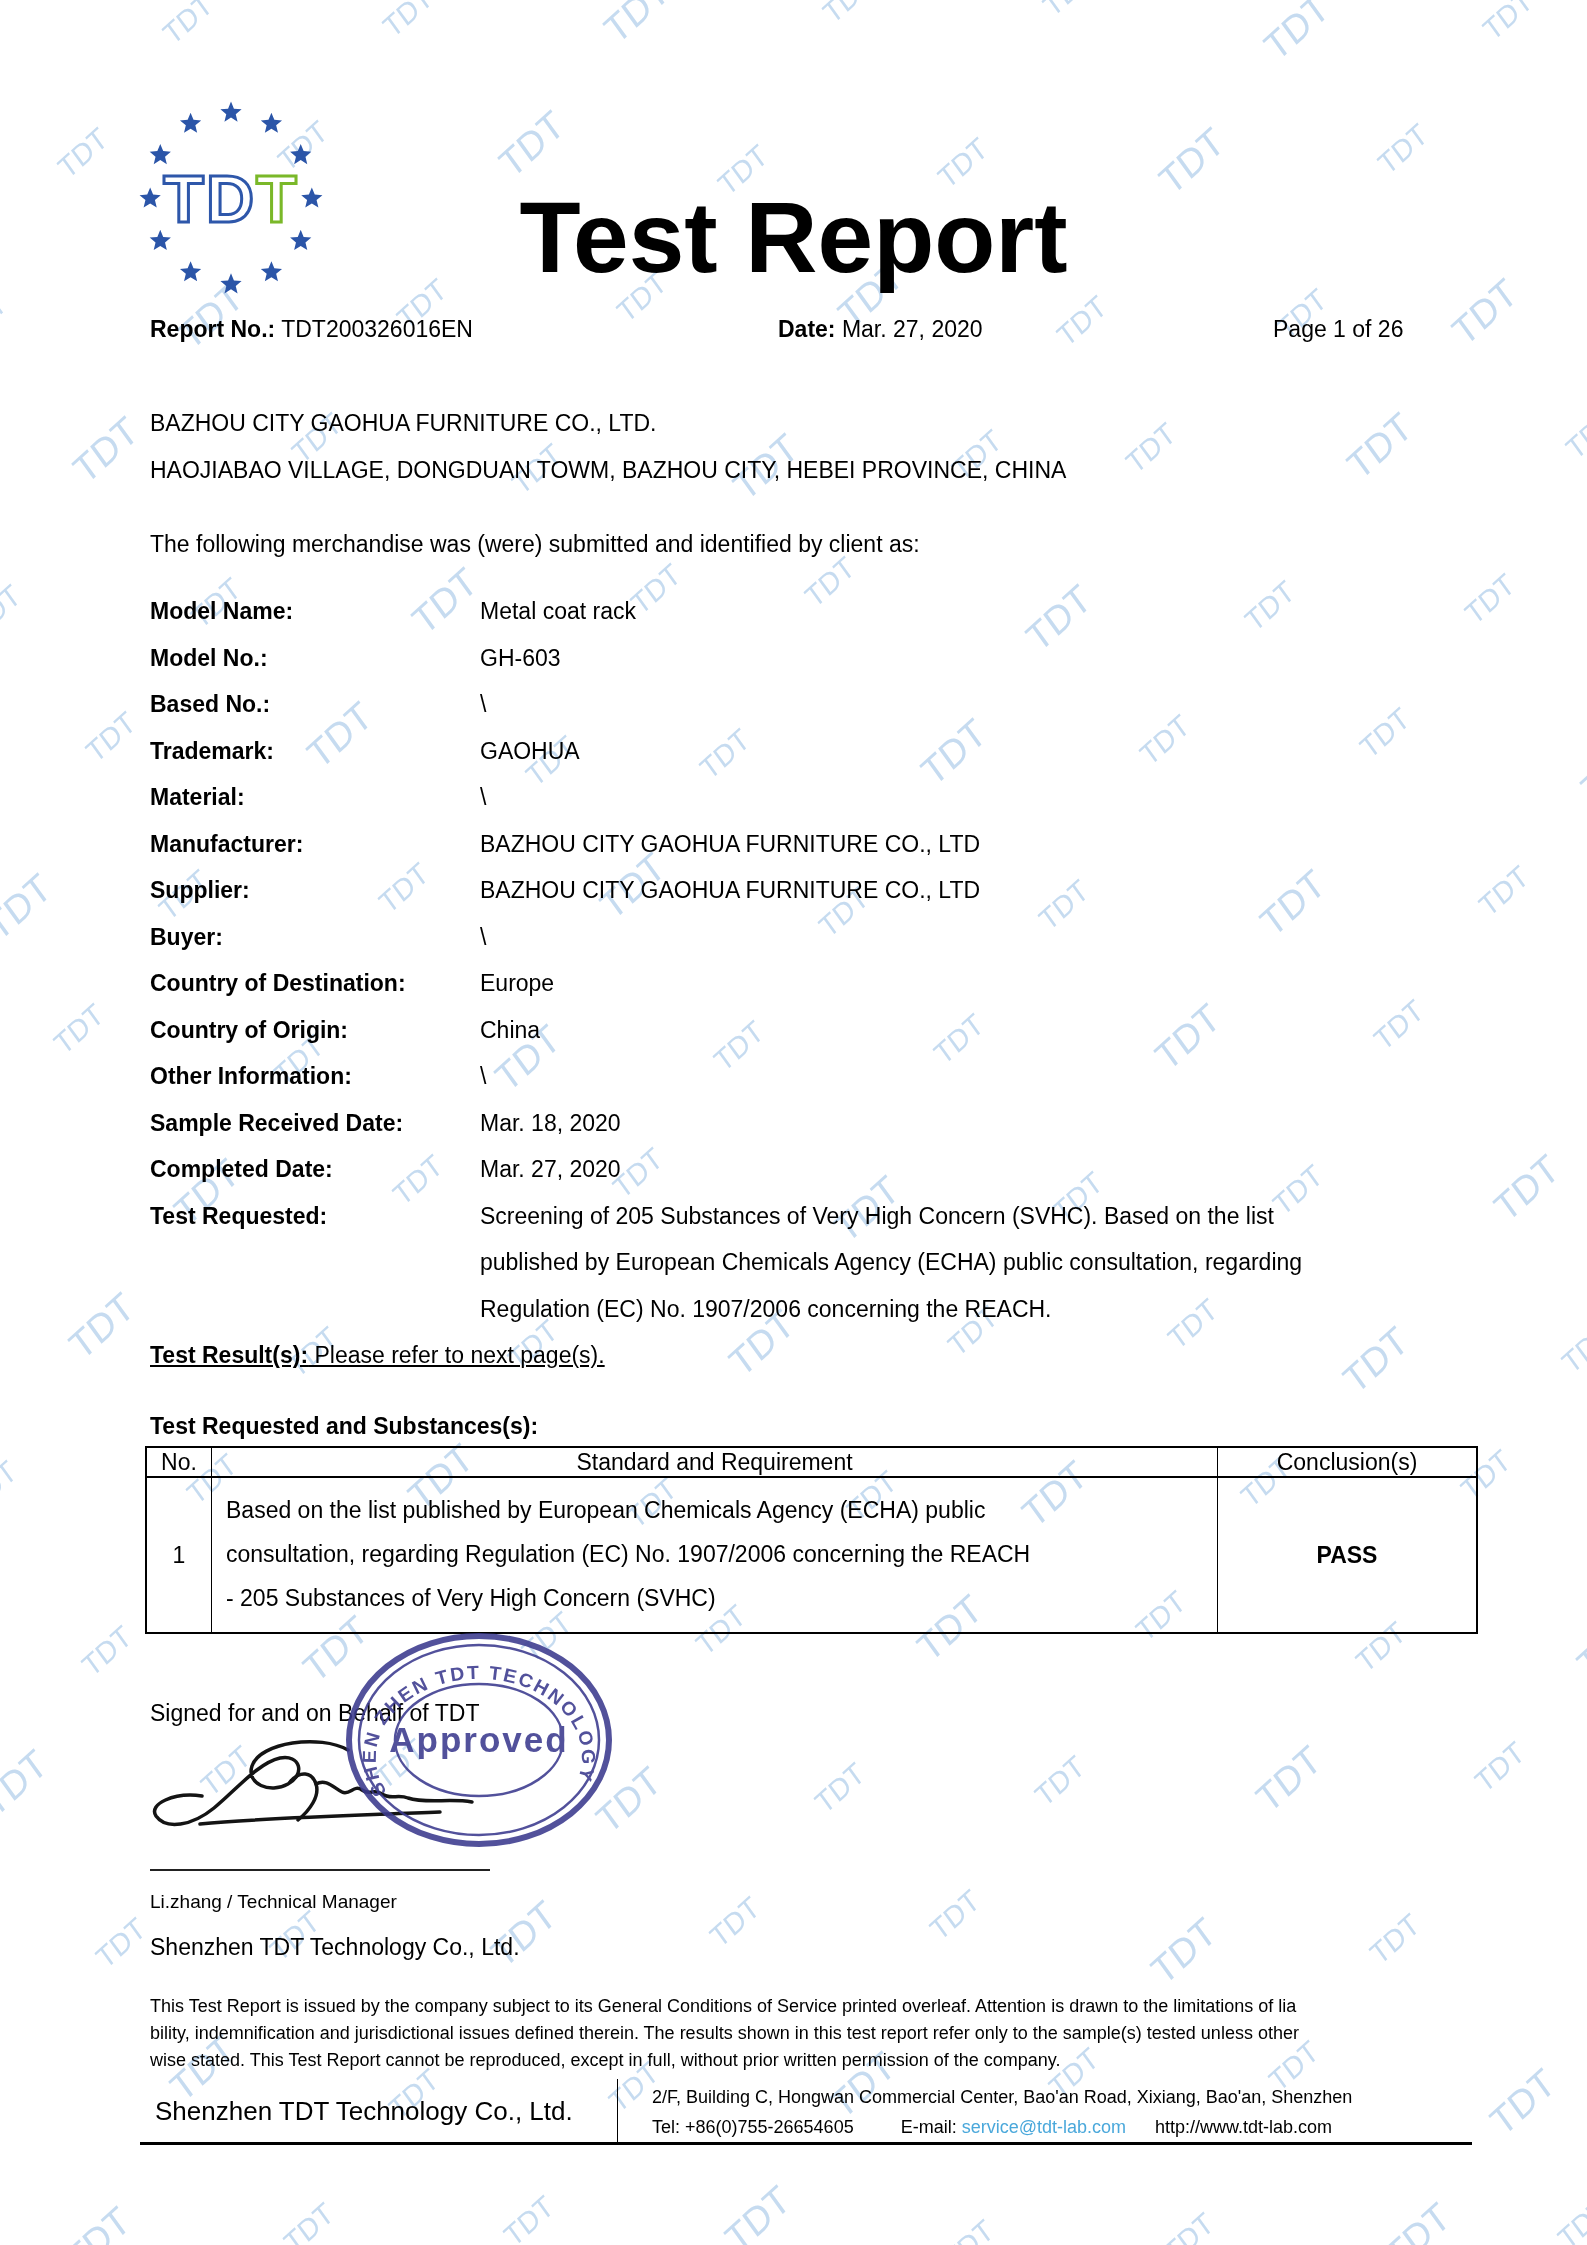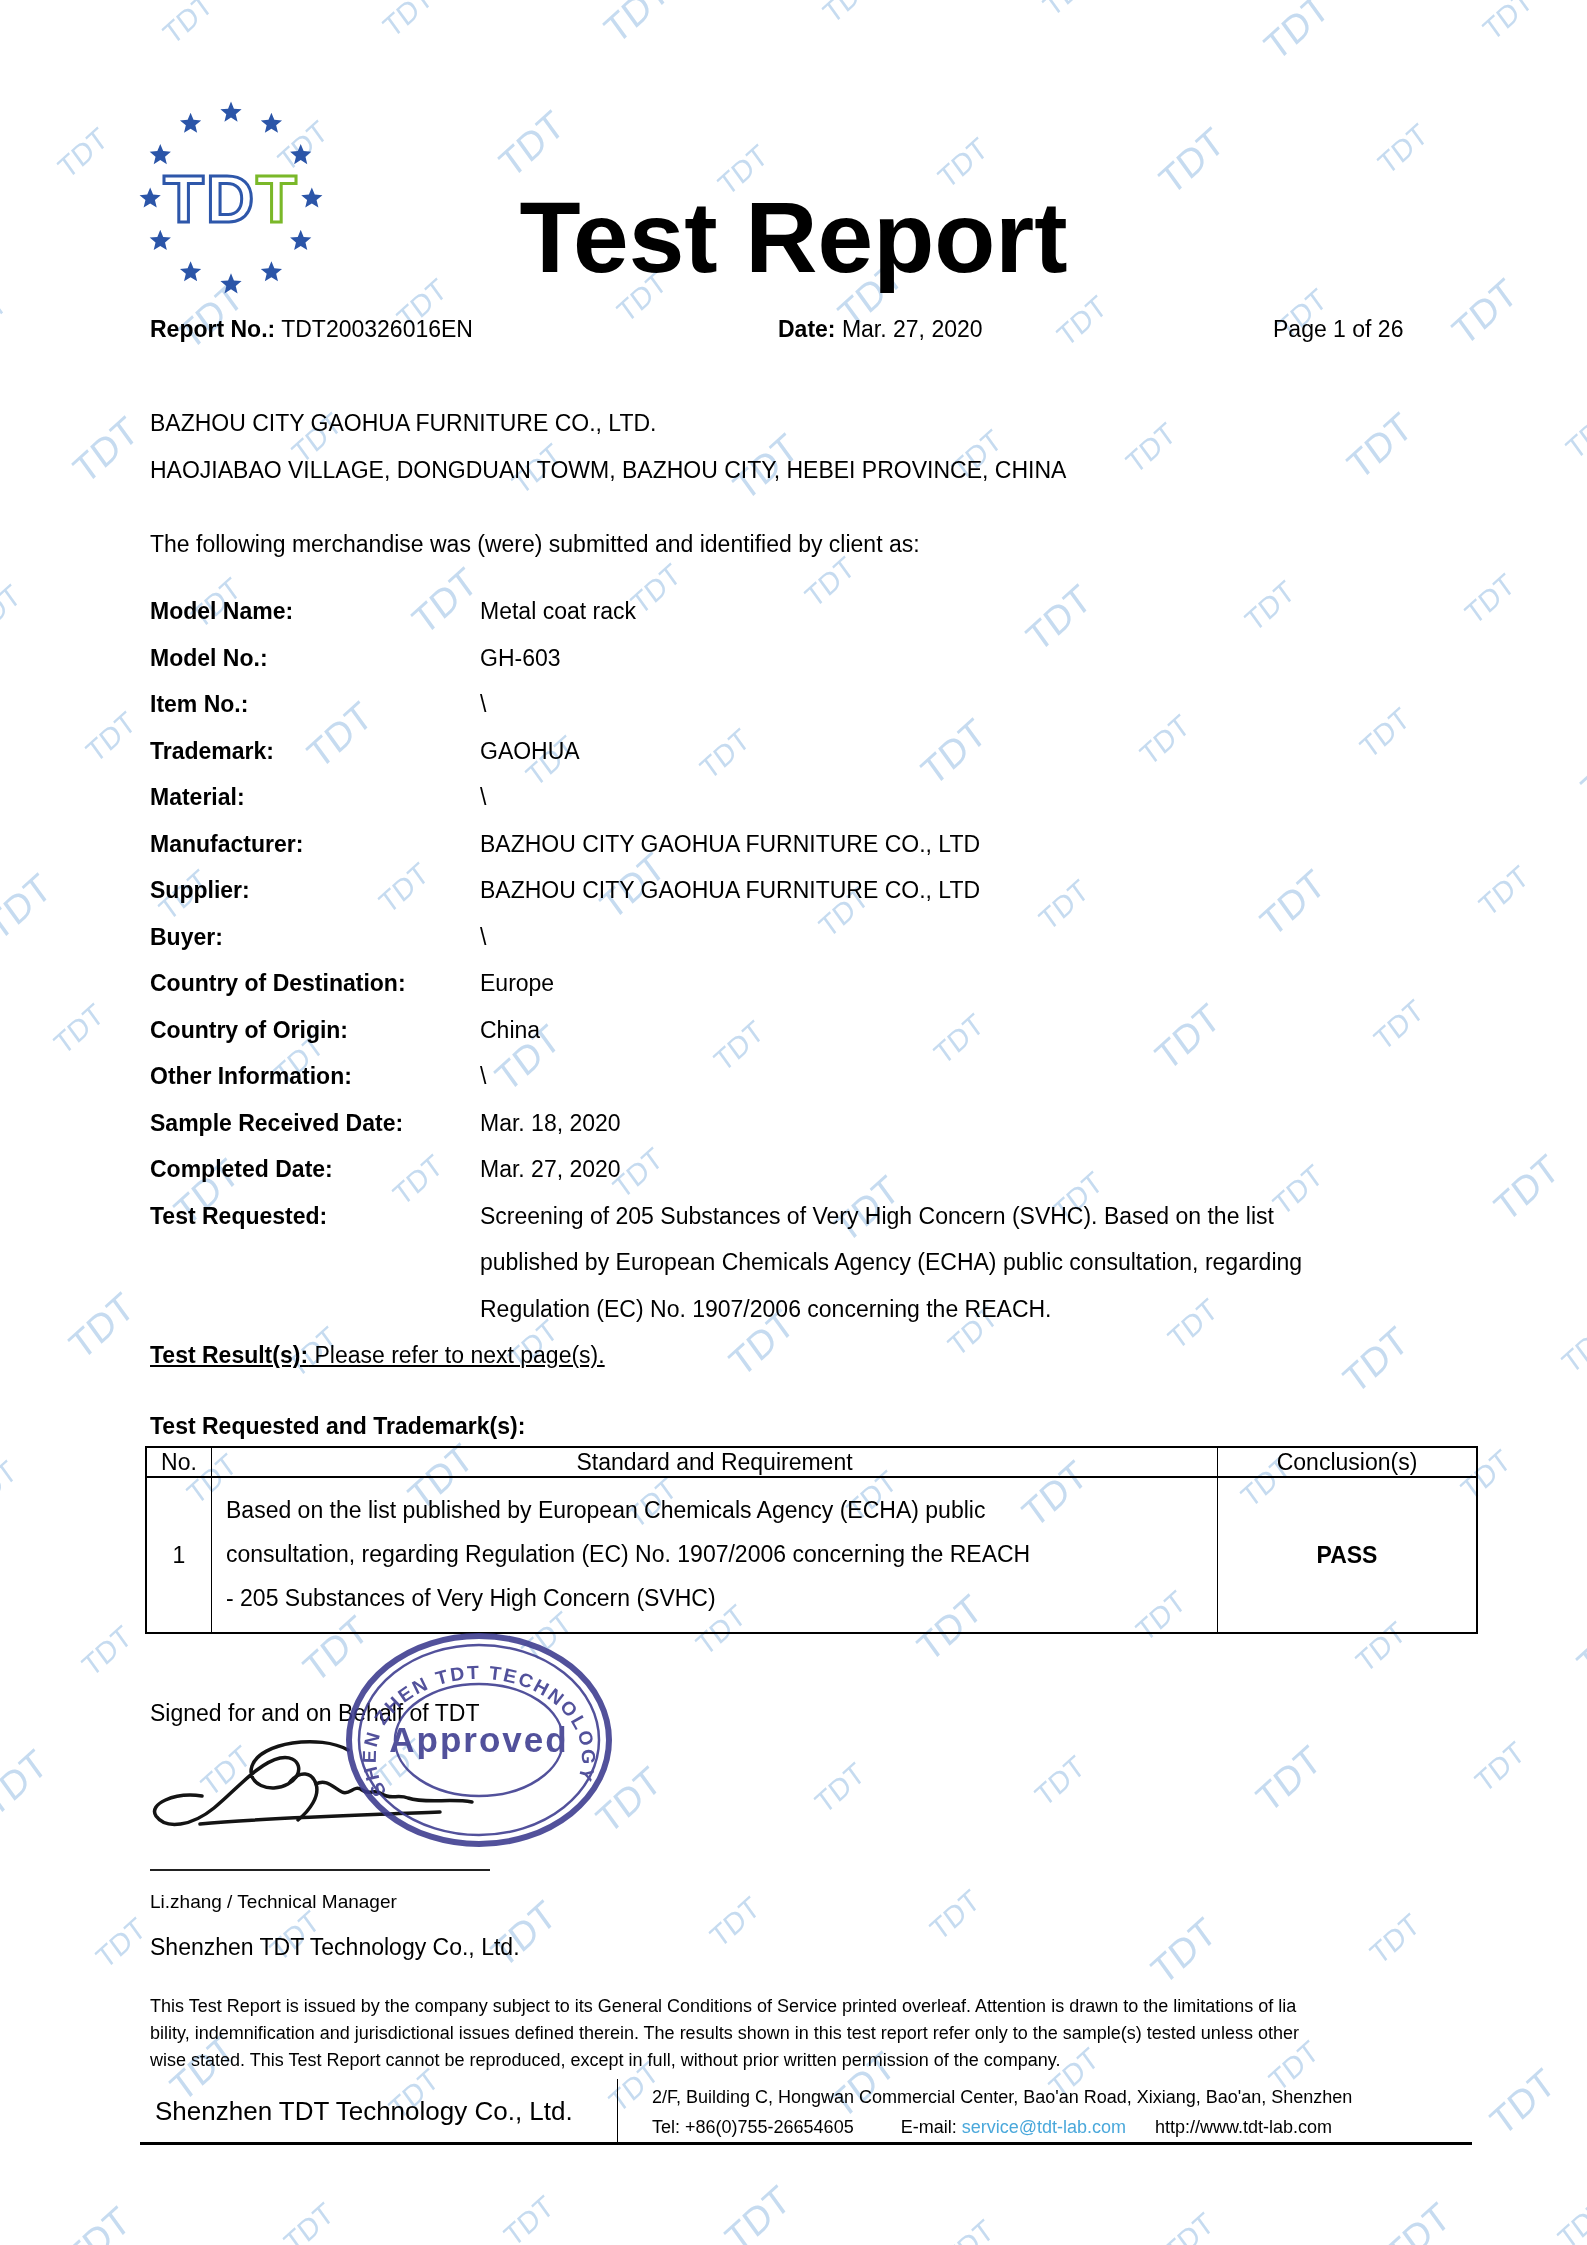--- a/index.html
+++ b/index.html
@@ -238,21 +238,21 @@
   <div class="abs" id="fields">
     <div class="field-row">
         <div class="field-label">Model Name:</div>
         <div class="field-value">Metal coat rack</div>
       </div>
     <div class="field-row">
         <div class="field-label">Model No.:</div>
         <div class="field-value">GH-603</div>
       </div>
     <div class="field-row">
-        <div class="field-label">Item No.:</div>
+        <div class="field-label">Based No.:</div>
         <div class="field-value">\</div>
       </div>
     <div class="field-row">
         <div class="field-label">Trademark:</div>
         <div class="field-value">GAOHUA</div>
       </div>
     <div class="field-row">
         <div class="field-label">Material:</div>
         <div class="field-value">\</div>
       </div>
@@ -291,21 +291,21 @@
     <div class="field-row">
         <div class="field-label">Test Requested:</div>
         <div class="field-value">Screening of 205 Substances of Very High Concern (SVHC). Based on the list
 published by European Chemicals Agency (ECHA) public consultation, regarding
 Regulation (EC) No. 1907/2006 concerning the REACH.</div>
       </div>
   </div>
 
   <div class="abs" id="test-result"><span class="b">Test Result(s):</span><span> Please refer to next page(s).</span></div>
 
-  <div class="abs" id="conclusion-heading">Test Requested and Trademark(s):</div>
+  <div class="abs" id="conclusion-heading">Test Requested and Substances(s):</div>
 
   <div class="abs" id="conclusion-table">
     <div class="th vline-r">No.</div>
     <div class="th">Standard and Requirement</div>
     <div class="th vline-l">Conclusion(s)</div>
     <div class="td cell-no vline-r">1</div>
     <div class="td cell-standard">Based on the list published by European Chemicals Agency (ECHA) public
 consultation, regarding Regulation (EC) No. 1907/2006 concerning the REACH
 - 205 Substances of Very High Concern (SVHC)</div>
     <div class="td cell-conclusion vline-l">PASS</div>

